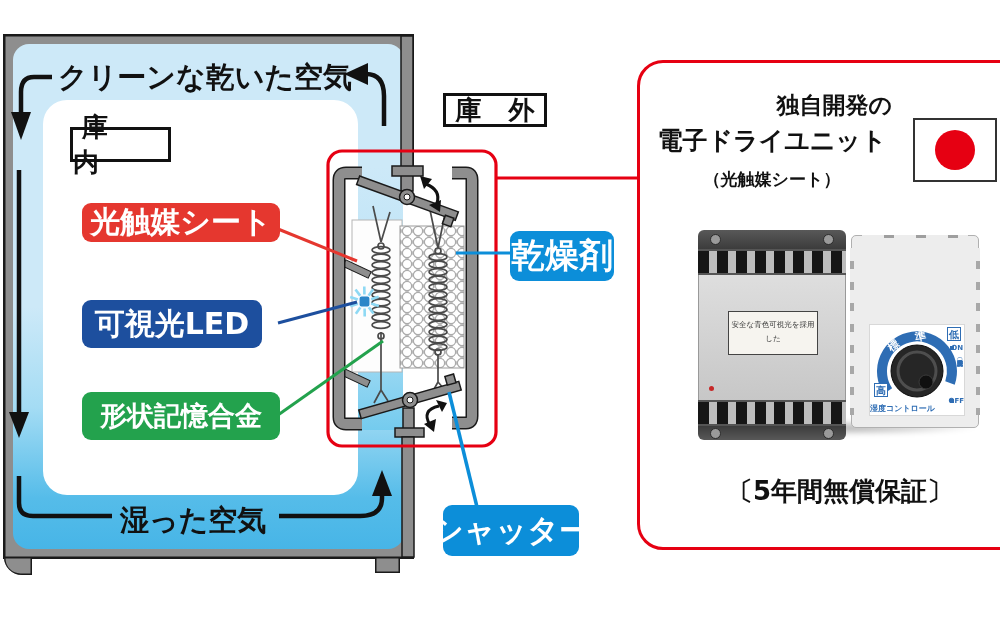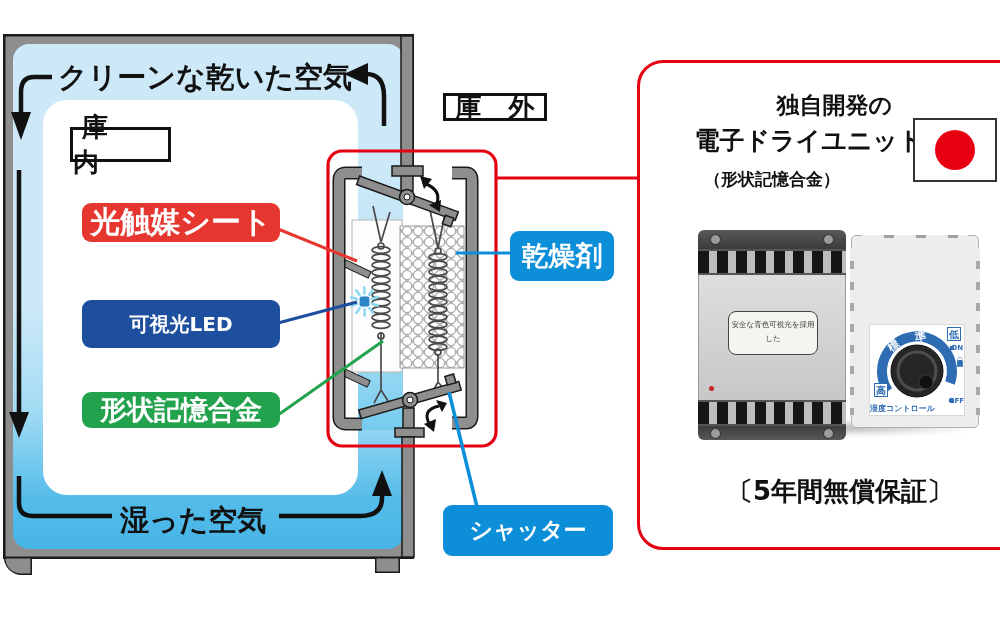--- a/index.html
+++ b/index.html
@@ -17,60 +17,60 @@
   .foot-l{left:4px;top:557px;width:28px;height:18px;border-radius:0 0 0 18px;}
   .foot-r{left:375px;top:557px;width:25px;height:16px;}
 
   
   .flowtxt{color:#111;font-weight:bold;font-size:29px;white-space:nowrap;}
   .txt-clean{left:58px;top:58px;}
   .txt-humid{left:120px;top:501px;}
   .tagbox{background:#fff;border:3px solid #111;color:#111;font-weight:bold;font-size:26px;
           display:flex;align-items:center;justify-content:center;letter-spacing:9px;text-indent:9px;}
   .tag-inside{left:70px;top:127px;width:101px;height:35px;}
-  .tag-outside{left:443px;top:93px;width:104px;height:28px;}
+  .tag-outside{left:443px;top:93px;width:104px;height:34px;}
 
   
   .callout{color:#fff;font-weight:bold;text-align:center;border-radius:9px;
            display:flex;align-items:center;justify-content:center;white-space:nowrap;z-index:4;}
   .co-photo{left:82px;top:203px;width:198px;height:39px;font-size:30px;}
-  .co-led{left:82px;top:300px;width:198px;height:48px;font-size:20px;}
-  .co-alloy{left:82px;top:392px;width:198px;height:36px;font-size:27px;}
-  .co-des{left:510px;top:231px;width:104px;height:50px;font-size:27px;}
-  .co-shut{left:443px;top:505px;width:170px;height:51px;font-size:23px;}
+  .co-led{left:82px;top:300px;width:180px;height:48px;font-size:30px;}
+  .co-alloy{left:82px;top:392px;width:198px;height:48px;font-size:27px;}
+  .co-des{left:510px;top:231px;width:104px;height:50px;font-size:34px;}
+  .co-shut{left:443px;top:505px;width:136px;height:51px;font-size:31px;}
 
   
   .overlay{left:0;top:0;width:1000px;height:621px;z-index:3;pointer-events:none;}
 
   
   .panel{left:637px;top:60px;width:400px;height:490px;background:#fff;
          border:3.5px solid #e60012;border-radius:26px 0 0 26px;z-index:1;}
   .p-t1{left:652px;top:90px;width:240px;text-align:right;font-size:23px;font-weight:bold;color:#111;z-index:2;}
-  .p-t2{left:637px;top:124px;width:270px;text-align:center;font-size:25px;font-weight:bold;color:#111;z-index:2;margin-left:37px;}
+  .p-t2{left:637px;top:124px;width:270px;text-align:center;font-size:25px;font-weight:bold;color:#111;z-index:2;}
   .p-sub{left:652px;top:168px;width:240px;text-align:center;font-size:17px;font-weight:bold;color:#111;z-index:2;}
   .p-war{left:710px;top:474px;width:260px;text-align:center;font-size:26px;font-weight:bold;color:#111;z-index:2;}
   .flag{left:913px;top:118px;width:84px;height:64px;background:#fff;border:2px solid #333;z-index:2;
         display:flex;align-items:center;justify-content:center;}
   .flag i{display:block;width:40px;height:40px;border-radius:50%;background:#e60012;}
 
   
   .photo{left:693px;top:222px;width:292px;height:222px;z-index:2;}
   .ph-shadow{left:2px;top:198px;width:284px;height:16px;border-radius:50%;
              background:radial-gradient(ellipse at center,rgba(0,0,0,.30),rgba(0,0,0,0) 70%);filter:blur(2px);}
   .lu{left:5px;top:8px;width:148px;}
   .lu-cap{height:19px;background:linear-gradient(180deg,#585858,#3c3c3c);border-radius:6px 6px 0 0;position:relative;}
   .lu-capb{height:14px;background:linear-gradient(180deg,#3c3c3c,#585858);border-radius:0 0 6px 6px;position:relative;}
   .screw{position:absolute;width:9px;height:9px;border-radius:50%;background:#9a9a9a;border:1px solid #2c2c2c;top:4px;}
   .screw.l{left:12px;} .screw.r{right:12px;}
   .lu-vent{height:22px;border-top:2px solid #555;border-bottom:2px solid #555;
            background:repeating-linear-gradient(90deg,#161616 0 11px,#bdbdbd 11px 19px);}
   .lu-body{height:125px;background:linear-gradient(180deg,#dedede,#c7c7c7);
            border-left:1px solid #999;border-right:1px solid #999;position:relative;}
   .lu-plate{position:absolute;left:29px;top:36px;width:90px;height:44px;background:#f6f4ef;
-            border:1.5px solid #444;border-radius:8px;color:#333;font-size:7.5px;line-height:1.9;
+            border:1.5px solid #444;border-radius:0;color:#333;font-size:7.5px;line-height:1.9;
             text-align:center;padding-top:6px;box-sizing:border-box;}
   .lu-led{position:absolute;left:10px;bottom:9px;width:5px;height:5px;border-radius:50%;background:#c62828;}
   .ru{left:158px;top:13px;width:128px;height:193px;background:#ededed;border:1px solid #b0b0b0;border-radius:5px;}
   .ru:before{content:"";position:absolute;left:-2px;top:12px;bottom:12px;width:4px;
              background:repeating-linear-gradient(180deg,#ededed 0 13px,#a8a8a8 13px 21px);}
   .ru:after{content:"";position:absolute;right:-2px;top:12px;bottom:12px;width:4px;
             background:repeating-linear-gradient(180deg,#ededed 0 13px,#a8a8a8 13px 21px);}
   .ru-top{position:absolute;left:10px;right:10px;top:-1px;height:3px;
           background:repeating-linear-gradient(90deg,#ededed 0 22px,#9f9f9f 22px 32px);}
   .dial{position:absolute;left:17px;top:88px;width:94px;height:90px;background:#fff;border:1px solid #d8d8d8;}
@@ -92,21 +92,21 @@
 
   <div class="abs cab-frame"></div>
   <div class="abs cab-ring"></div>
   <div class="abs cab-inner"></div>
   <div class="abs foot foot-l"></div>
   <div class="abs foot foot-r"></div>
 
   <div class="abs panel"></div>
   <div class="abs p-t1">独自開発の</div>
   <div class="abs p-t2">電子ドライユニット</div>
-  <div class="abs p-sub">（形状記憶合金）</div>
+  <div class="abs p-sub">（光触媒シート）</div>
   <div class="abs p-war">〔5年間無償保証〕</div>
   <div class="abs flag">
       <i></i>
     </div>
 
   <div class="abs photo">
     <div class="abs ph-shadow"></div>
     <div class="abs lu">
       <div class="lu-cap">
         <span class="screw l"></span>

